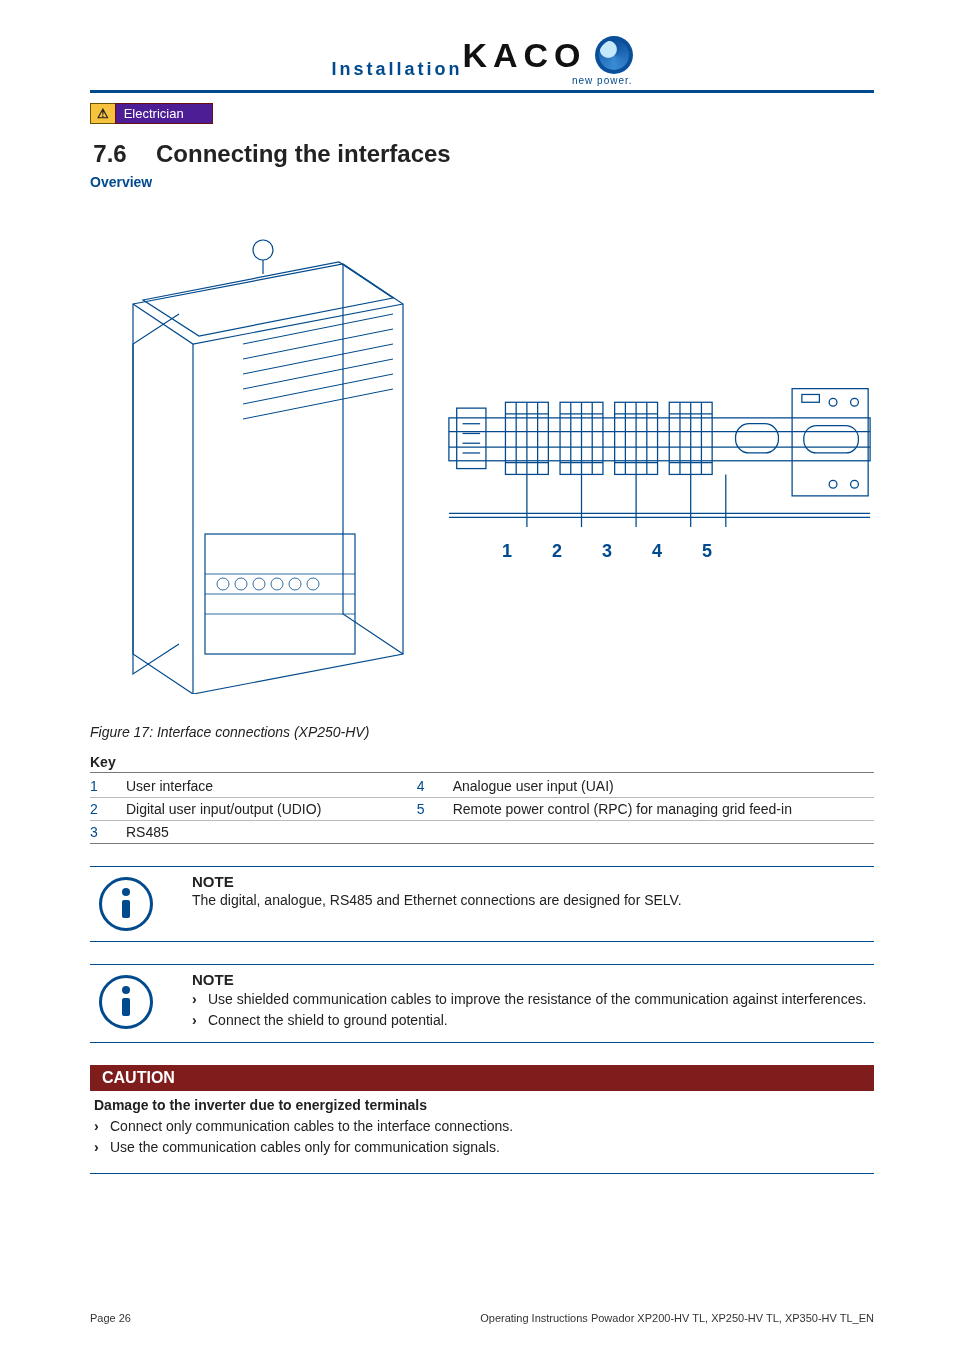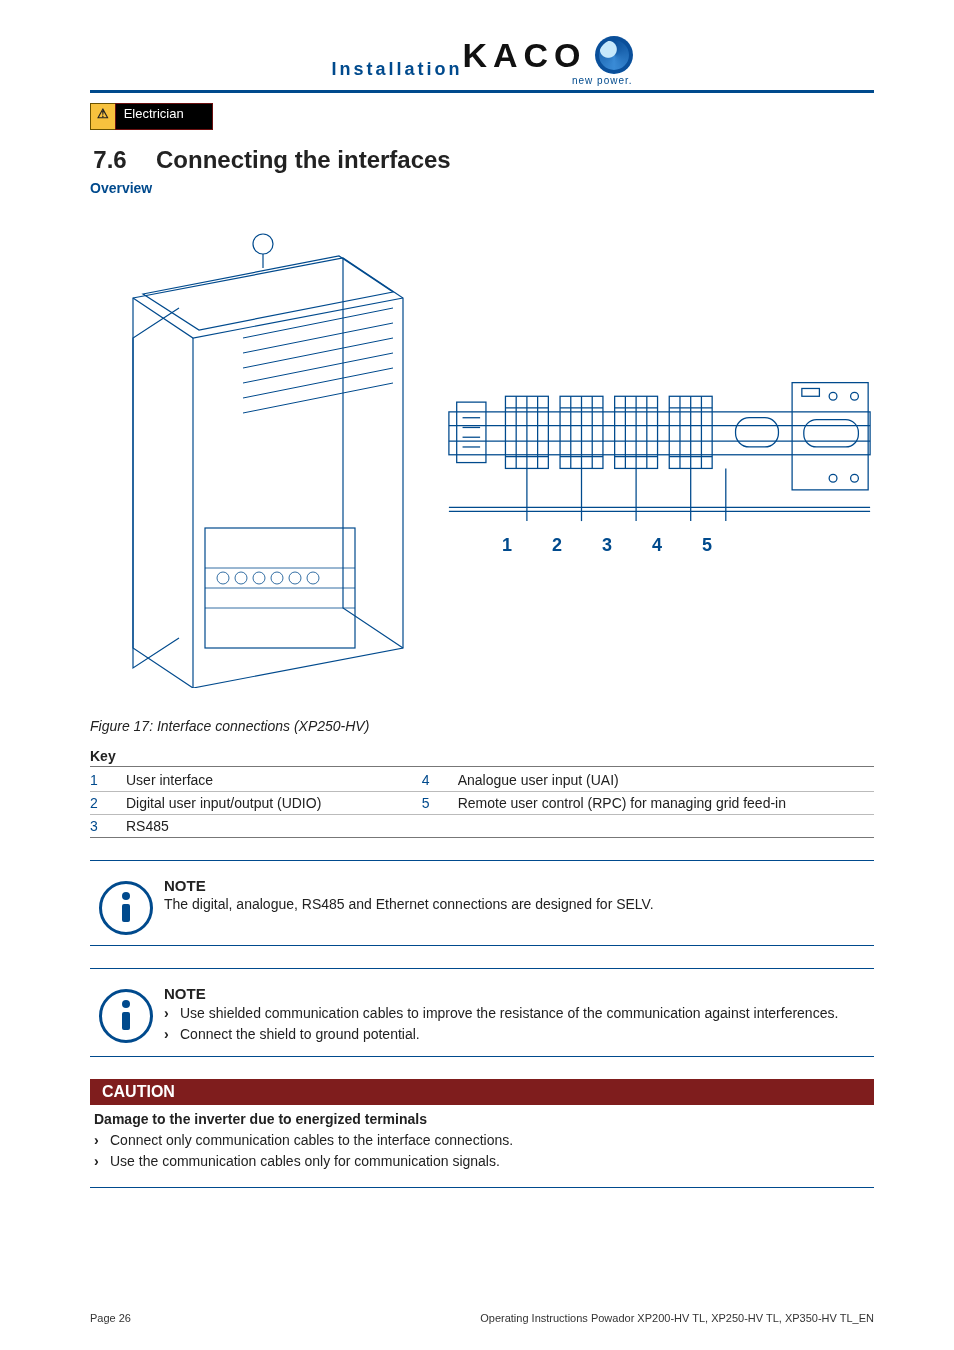--- a/index.html
+++ b/index.html
@@ -58,38 +58,38 @@
   }
   .role-badge .warn {
     background: #f7c23e;
     color: #222;
     padding: 2px 6px 2px 6px;
     border: 1px solid #6b5200;
     border-right: none;
     font-weight: bold;
   }
   .role-badge .role {
-    background: #000000;
+    background: #4c1d95;
     color: #fff;
-    padding: 2px 28px 8px 8px;
+    padding: 2px 28px 2px 8px;
     border: 1px solid #6b1010;
   }
   h2.section {
     font-size: 24px;
     font-weight: 800;
     margin: 4px 0 6px 0;
     display: flex;
     gap: 26px;
   }
   h2.section .num { min-width: 40px; text-align: center; }
   .overview-label {
     color: #004a8d;
     font-weight: 700;
     font-size: 14px;
-    margin: 2px 0 12px 0;
+    margin: 2px 0 24px 0;
   }
   .figure-box {
     height: 500px;
     position: relative;
     display: flex;
     gap: 20px;
     align-items: center;
   }
   .fig-left {
     width: 335px; height: 480px;
@@ -111,23 +111,23 @@
   .key-rule { border:none; border-top:1px solid #777; margin:2px 0; }
   table.key { width:100%; border-collapse: collapse; font-size:14px; }
   table.key td { padding: 3px 8px 3px 0; vertical-align: top; border-bottom:1px solid #bbb; }
   table.key td.n { width:28px; color:#004a8d; }
   table.key td.gap { width:36px; }
   table.key tr.last td { border-bottom:1px solid #777; }
   .note-block, .caution-block {
     margin-top: 22px;
     border-top: 1.5px solid #004a8d;
     border-bottom: 1.5px solid #004a8d;
-    padding: 16px 0 10px 0;
+    padding: 6px 0 10px 0;
     display: flex;
-    gap: 2px;
+    gap: 30px;
   }
   .note-icon-wrap { width: 72px; display:flex; align-items:flex-start; justify-content:center; padding-top:4px;}
   .note-icon {
     width:48px; height:48px; border:3px solid #004a8d; border-radius:50%;
     display:flex; align-items:center; justify-content:center;
     color:#004a8d; position:relative;
   }
   .note-icon::before{
     content:""; width:8px;height:8px;border-radius:50%;background:#004a8d;
     position:absolute; top:8px;
@@ -321,21 +321,21 @@
     <td>User interface</td>
     <td class="gap"></td>
     <td class="n">4</td>
     <td>Analogue user input (UAI)</td>
   </tr>
   <tr>
     <td class="n">2</td>
     <td>Digital user input/output (UDIO)</td>
     <td class="gap"></td>
     <td class="n">5</td>
-    <td>Remote user control (RPC) for managing grid feed-in</td>
+    <td>Remote power control (RPC) for managing grid feed-in</td>
   </tr>
   <tr class="last">
     <td class="n">3</td>
     <td>RS485</td>
     <td class="gap"></td>
     <td class="n"></td>
     <td></td>
   </tr>
 </tbody>
   </table>

